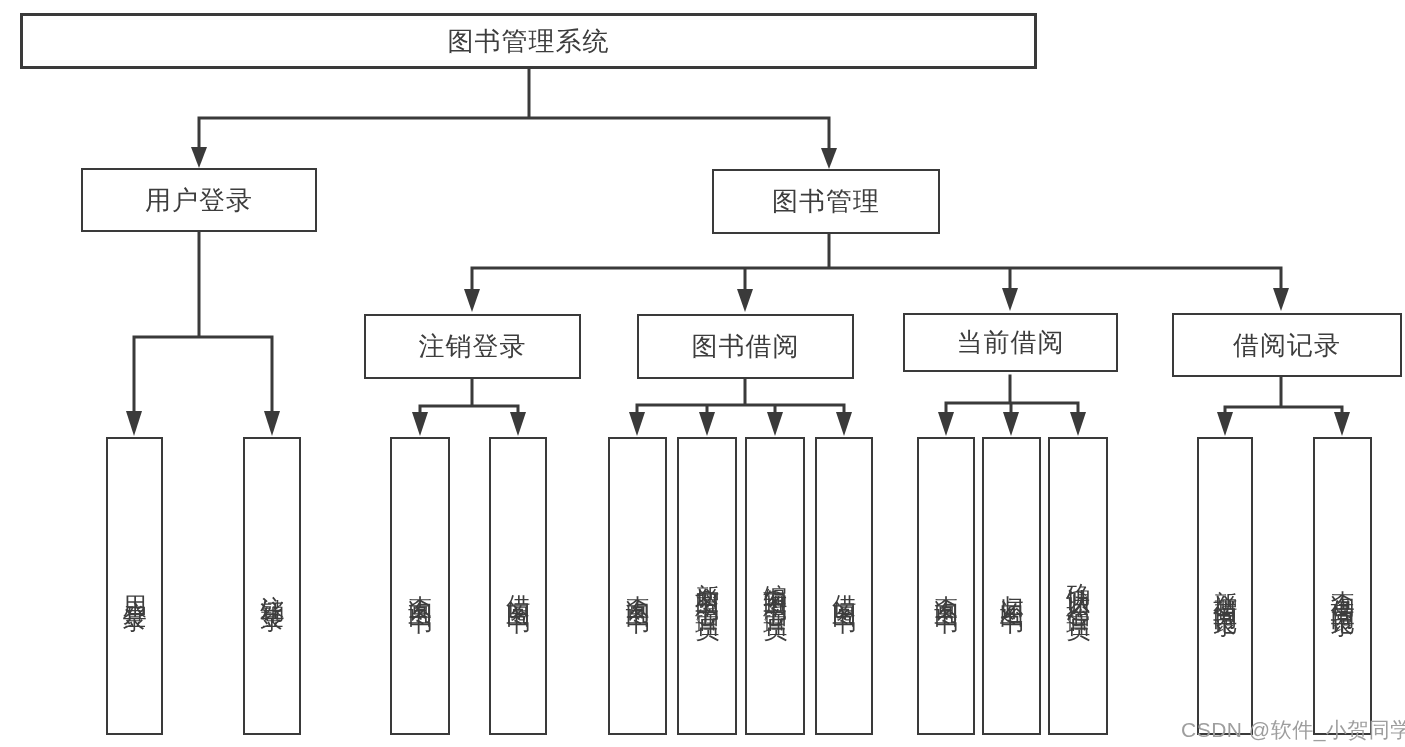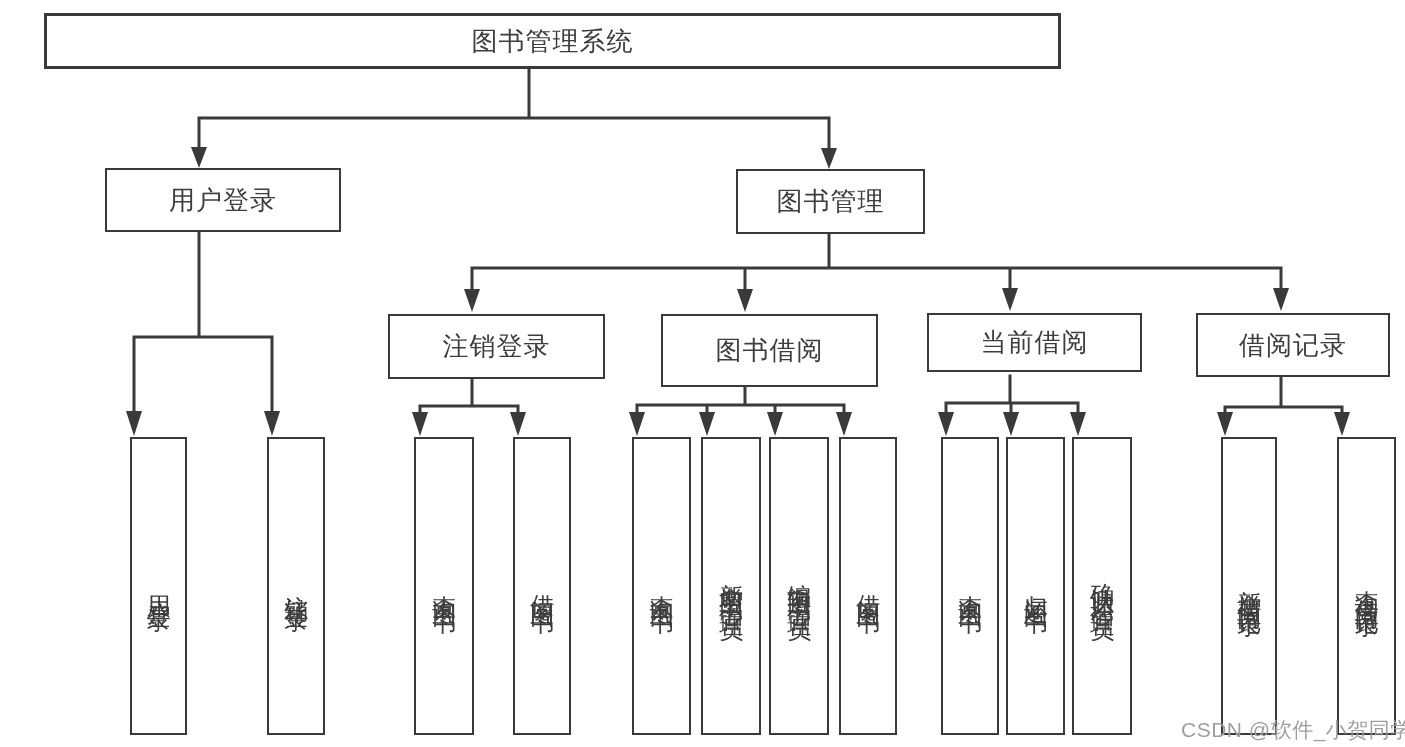--- a/index.html
+++ b/index.html
@@ -26,21 +26,20 @@
   .node {
     position: absolute;
     box-sizing: border-box;
     background: #ffffff;
     border: 2.5px solid #3a3a3a;
     display: flex;
     align-items: center;
     justify-content: center;
     z-index: 2;
     color: #3d3d3d;
-    margin-left: 24px;
   }
   .node.root { border-width: 3px; }
   .hlabel {
     font-size: 26px;
     letter-spacing: 1px;
     white-space: nowrap;
     color: #3d3d3d;
   }
   .vlabel {
     writing-mode: vertical-rl;
@@ -116,34 +115,34 @@
     </g>
   </svg>
 
   <div class="node root" style="left:20px;top:13px;width:1017px;height:56px">
     <span class="hlabel">图书管理系统</span>
   </div>
 
   <div class="node" style="left:81px;top:168px;width:236px;height:64px">
     <span class="hlabel">用户登录</span>
   </div>
-  <div class="node" style="left:712px;top:169px;width:189px;height:65px">
+  <div class="node" style="left:712px;top:169px;width:228px;height:65px">
     <span class="hlabel">图书管理</span>
   </div>
 
   <div class="node" style="left:364px;top:314px;width:217px;height:65px">
     <span class="hlabel">注销登录</span>
   </div>
-  <div class="node" style="left:637px;top:314px;width:217px;height:73px">
+  <div class="node" style="left:637px;top:314px;width:217px;height:65px">
     <span class="hlabel">图书借阅</span>
   </div>
   <div class="node" style="left:903px;top:313px;width:215px;height:59px">
     <span class="hlabel">当前借阅</span>
   </div>
-  <div class="node" style="left:1172px;top:313px;width:194px;height:64px">
+  <div class="node" style="left:1172px;top:313px;width:230px;height:64px">
     <span class="hlabel">借阅记录</span>
   </div>
 
   <div class="node" style="left:106px;top:437px;width:57px;height:298px">
     <span class="vlabel">用户登录</span>
   </div>
   <div class="node" style="left:243px;top:437px;width:58px;height:298px">
     <span class="vlabel">注销登录</span>
   </div>
 

